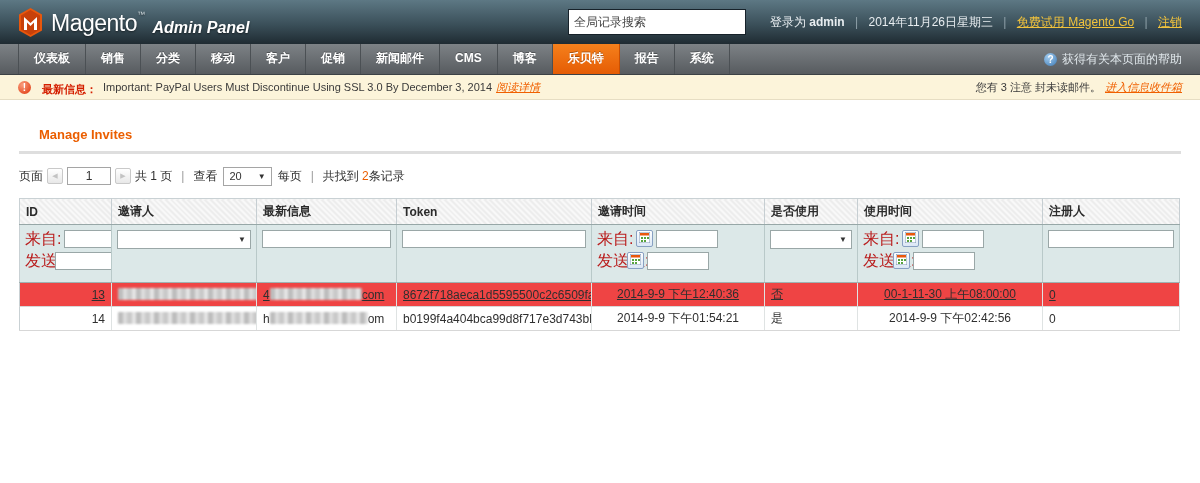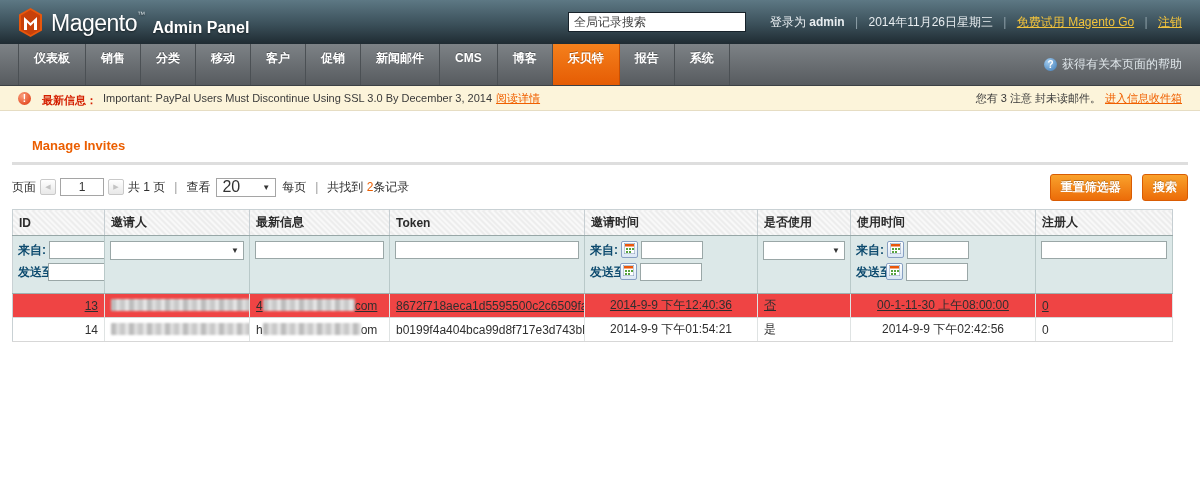--- a/index.html
+++ b/index.html
@@ -6,84 +6,84 @@
   html,body { width:1200px; height:483px; overflow:hidden; background:#fff;
               font-family:"Liberation Sans","DejaVu Sans",sans-serif; }
 
   
   .hdr { height:44px; background:linear-gradient(180deg,#5d7884 0%,#3b505a 55%,#1f2b32 100%);
          display:flex; align-items:center; padding:0 18px; }
   .brand { display:flex; align-items:flex-end; }
   .brand-icon { margin-right:8px; display:block; }
   .brand-name { color:#fff; font-size:23px; letter-spacing:-0.5px; text-shadow:0 1px 2px rgba(0,0,0,.5); }
   .brand-tm { color:#cfd8dc; font-size:8px; vertical-align:top; }
-  .brand-sub { color:#fff; font-size:16px; font-weight:bold; margin-left:8px; text-shadow:0 1px 2px rgba(0,0,0,.5); }
+  .brand-sub { color:#fff; font-size:16px; font-weight:bold; margin-left:8px; text-shadow:0 1px 2px rgba(0,0,0,.5);font-style:italic; }
   .hdr-spacer { flex:1; }
-  .gsearch { width:178px; height:20px; border:1px solid #17222a; font-size:12px; padding:0 5px; color:#444; background:#fff; }
+  .gsearch { width:178px; height:26px; border:1px solid #17222a; font-size:12px; padding:0 5px; color:#444; background:#fff; }
   .hinfo { font-size:12px; color:#e8edf0; margin-left:24px; white-space:nowrap; }
   .hinfo b { font-weight:bold; }
   .hsep { color:#8ea0a8; margin:0 7px; }
   .hlink { color:#f2c33c; text-decoration:underline; cursor:pointer; }
 
   
-  .nav { height:42px; background:linear-gradient(180deg,#7d8286,#575b5f); display:flex; padding-left:18px;
+  .nav { height:31px; background:linear-gradient(180deg,#7d8286,#575b5f); display:flex; padding-left:18px;
          border-bottom:1px solid #3c4145; }
   .nav-item { line-height:28px; padding:0 15px; font-size:12px; font-weight:bold; color:#fff; cursor:pointer;
               border-right:1px solid #4b5054; text-shadow:0 -1px 0 rgba(0,0,0,.3); }
   .nav-item:first-child { border-left:1px solid #4b5054; }
   .nav-item.active { background:linear-gradient(180deg,#f5801c,#e55c04); border-color:#c94f02; }
   .nav-help { margin-left:auto; display:flex; align-items:center; padding-right:18px;
               font-size:12px; color:#dfe6ea; }
   .circle-ic { display:inline-block; width:13px; height:13px; border-radius:50%; color:#fff;
                font-size:10px; font-weight:bold; line-height:13px; text-align:center; margin-right:5px; }
   .ic-help { background:radial-gradient(circle at 35% 30%,#a3cdf0,#3d7ab5); }
   .ic-warn { background:radial-gradient(circle at 35% 30%,#fa9d7c,#dd3208); }
 
   
   .notice { height:25px; background:#fcf4da; border-bottom:1px solid #e6ddc3; display:flex; align-items:center;
             padding:0 18px; font-size:11px; color:#3a3a3a; }
   .notice-label { color:#d41f00; font-weight:bold; margin:4px 6px 0 6px;font-family:Liberation Serif, serif; }
-  .olink { color:#f06000; text-decoration:underline; cursor:pointer; margin-left:4px; }
+  .olink { color:#f06000; text-decoration:underline; cursor:pointer; margin-left:4px;font-style:italic; }
   .notice-right { margin-left:auto;text-align:center; }
 
   
-  .content { padding:0 12px; }
+  .content { padding:0 19px; }
   .page-title { color:#eb5e00; font-size:13px; font-weight:bold; margin:27px 0 0 20px; }
   .title-rule { height:3px; background:#dedede; margin-top:9px; }
 
   .toolbar { margin-top:10px; display:flex; align-items:center; font-size:12px; color:#2f2f2f; height:24px; }
   .pg-btn { display:inline-block; width:16px; height:16px; border:1px solid #c9c9c9; border-radius:2px;
             background:linear-gradient(#ffffff,#e8e8e8); color:#c3c3c3; font-size:7px; line-height:14px;
             text-align:center; margin:0 4px; cursor:pointer; }
   .pg-input { width:44px; height:18px; border:1px solid #a5a5a5; font-size:12px; text-align:center; color:#333; }
   .tb-sep { color:#9a9a9a; margin:0 9px; }
   .fake-select { display:inline-flex; align-items:center; border:1px solid #a5a5a5; background:#fff;
                  height:19px; padding:0 5px; margin:0 6px; cursor:pointer; color:#333; }
-  .fake-select .val { font-size:16px; margin-right:22px; }
+  .fake-select .val { font-size:11px; margin-right:16px; }
   .dd-arrow { font-size:8px; color:#333; }
   .count-hl { color:#eb5e00; }
   .tb-btns { margin-left:auto; }
   .btn { display:inline-block; padding:4px 10px; font-size:12px; font-weight:bold; color:#fff; cursor:pointer;
          background:linear-gradient(#f9a22c,#ec6c09); border:1px solid #d95c03; border-radius:3px;
          text-shadow:0 -1px 0 rgba(0,0,0,.25); margin-left:7px; }
 
   
   table.grid { width:1160px; border-collapse:collapse; table-layout:fixed; margin-top:10px;
                border:1px solid #c9d1d4; }
   .grid th { background:#ececec; background-image:repeating-linear-gradient(45deg,rgba(255,255,255,.7) 0 2px,rgba(0,0,0,0) 2px 4px);
              font-size:12px; font-weight:bold; color:#2b2b2b; text-align:left; padding:4px 6px;
              border-right:1px solid #c6ced2; border-bottom:1px solid #97a7a7; cursor:pointer; white-space:nowrap; }
   .grid td { font-size:12px; color:#2f2f2f; padding:3px 6px; border-right:1px solid #dfe3e3;
              border-bottom:1px solid #d7d7d7; white-space:nowrap; overflow:hidden; }
   tr.filter td { background:#dce8e8; border-right:1px solid #b9c9c9; border-bottom:1px solid #9fb1b1;
                  vertical-align:top; padding:5px 5px; height:58px; }
   .finput { border:1px solid #9aa7a7; height:18px; font-size:12px; padding:0 3px; background:#fff;
             width:100%; }
   .finput.short { width:62px; }
-  .flabel { display:inline-block; vertical-align:top; font-size:12px; font-weight:bold; color:#0c4a6e;
+  .flabel { display:inline-block; vertical-align:top; font-size:16px; font-weight:normal; color:#b91c1c;
             margin:2px 3px 2px 0; line-height:14px; }
   .flabel.to { width:27px; }
   .fselect { height:19px; border:1px solid #9aa7a7; background:#fff; display:flex; align-items:center;
              justify-content:flex-end; padding:0 4px; cursor:pointer; }
   .range-line { margin-bottom:4px; white-space:nowrap; }
   .cal-btn { display:inline-block; width:17px; height:17px; border:1px solid #88a0c2; border-radius:2px;
              background:linear-gradient(#ffffff,#dbe7f5); vertical-align:top; margin-right:3px;
              text-align:center; cursor:pointer; padding-top:1px; }
   tr.r-even td { background:#ef4444;text-decoration:underline; }
   tr.r-odd td { background:#ffffff; }
@@ -160,24 +160,20 @@
     <span>共 1 页</span>
     <span class="tb-sep">|</span>
     <span>查看</span>
     <span class="fake-select">
       <span class="val">20</span>
       <span class="dd-arrow">▼</span>
     </span>
     <span>每页</span>
     <span class="tb-sep">|</span>
     <span>共找到</span>&nbsp;<span class="count-hl">2</span><span>条记录</span>
-    <span class="tb-btns">
-      <span class="btn">重置筛选器</span>
-      <span class="btn">搜索</span>
-    </span>
   </div>
 
   <table class="grid">
     <colgroup>
       <col style="width:92px">
         <col style="width:145px">
         <col style="width:140px">
         <col style="width:195px">
       <col style="width:173px">
         <col style="width:93px">

